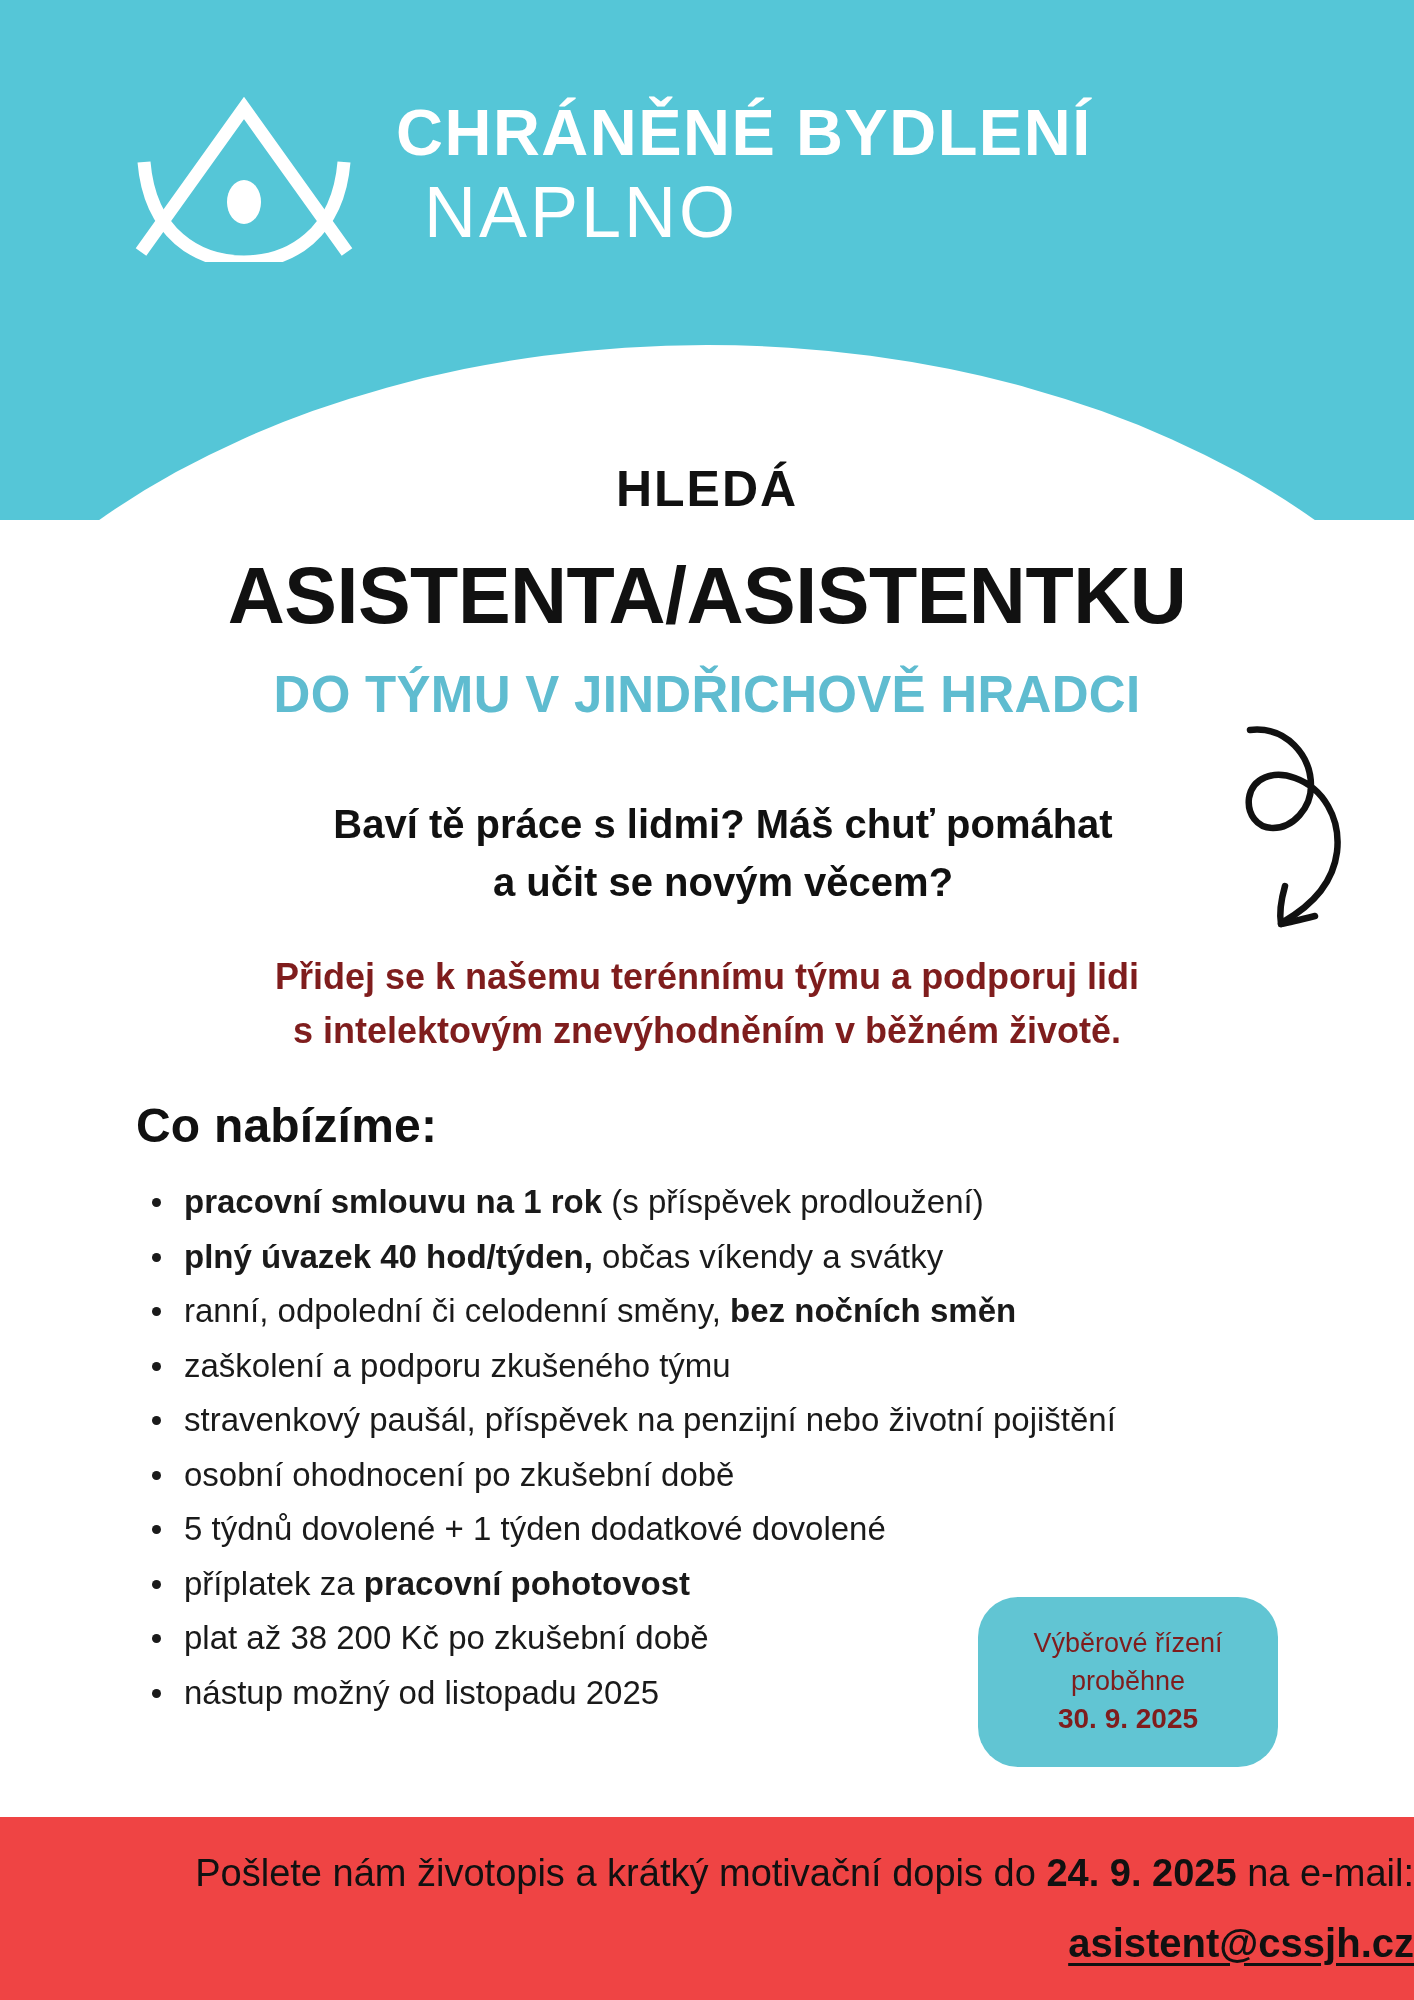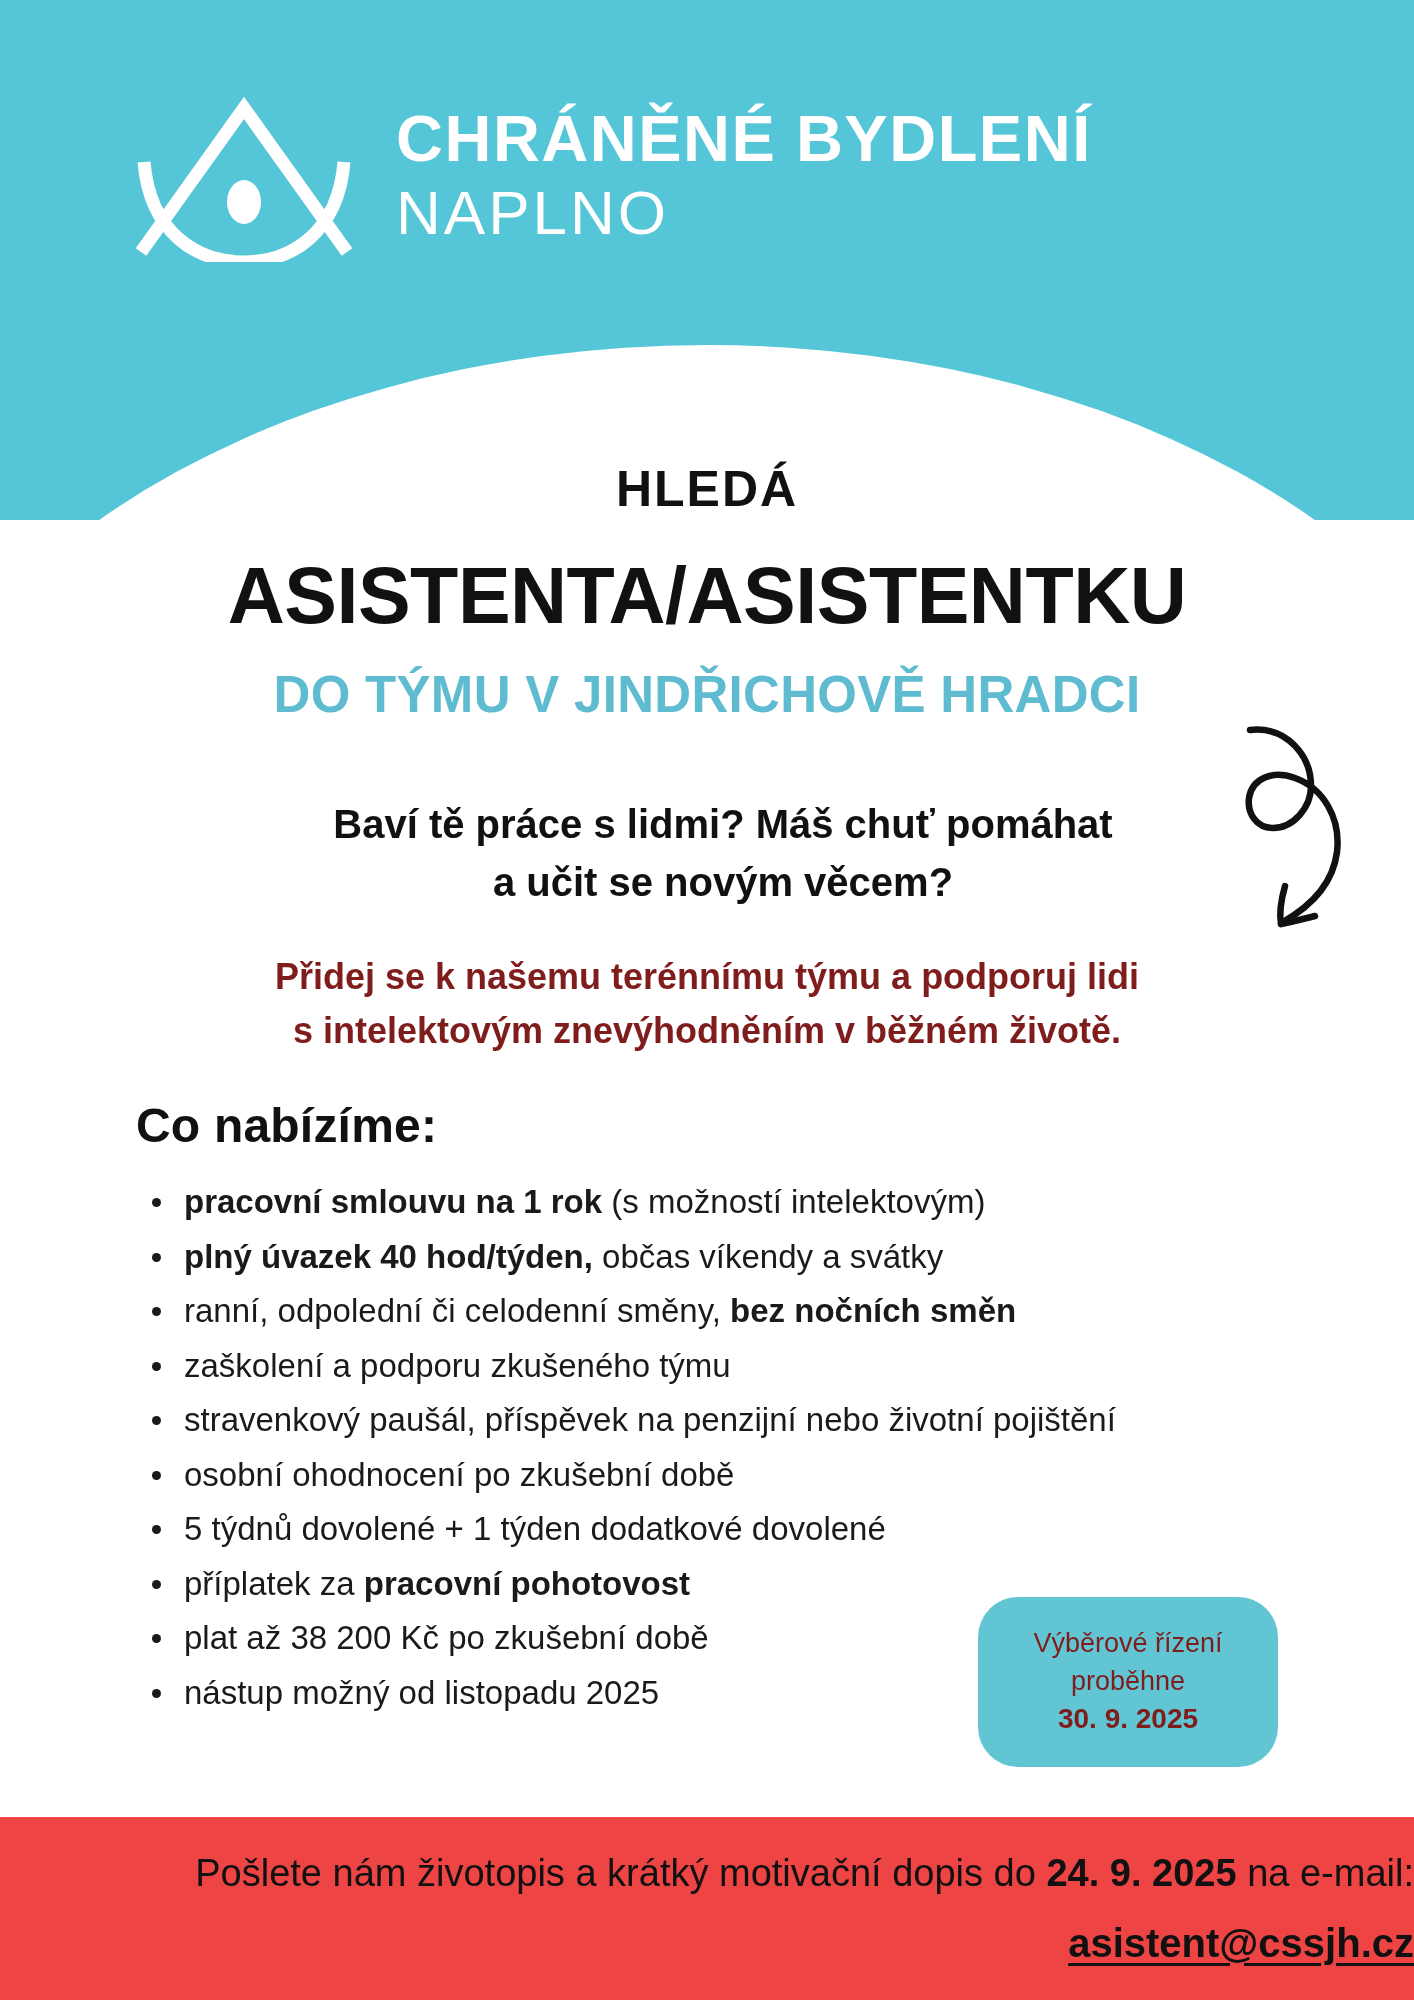--- a/index.html
+++ b/index.html
@@ -41,26 +41,27 @@
   .logo-line1 {
     color:#ffffff;
     font-size:65px;
     font-weight:700;
     letter-spacing:1.5px;
     line-height:1.02;
     white-space:nowrap;
   }
   .logo-line2 {
     color:#ffffff;
-    font-size:62px;
+    font-size:72px;
     font-weight:300;
     letter-spacing:3px;
     line-height:1.15;
     margin-top:4px;
     white-space:nowrap;
+    margin-left:28px;
   }
 
   
   .hleda {
     position:absolute; left:0; top:460px; width:1414px;
     text-align:center;
     color:#111111;
     font-size:50px;
     font-weight:700;
     letter-spacing:2px;
@@ -231,21 +232,21 @@
       <path d="M 35 30 C 72 26 96 56 96 86 C 96 108 78 128 58 128
                C 42 128 32 114 34 98 C 37 78 58 70 80 78
                C 108 88 126 118 122 152 C 118 184 96 206 68 222"></path>
       <path d="M 70 186 C 66 200 64 212 66 224"></path>
       <path d="M 100 216 C 88 219 76 222 66 224"></path>
     </g>
   </svg>
 
   <div class="offers-title">Co nabízíme:</div>
   <ul class="offers-list" id="offers-list">
-      <li><b>pracovní smlouvu na 1 rok</b><span> (s možností intelektovým)</span></li>
+      <li><b>pracovní smlouvu na 1 rok</b><span> (s příspěvek prodloužení)</span></li>
       <li><b>plný úvazek 40 hod/týden,</b><span> občas víkendy a svátky</span></li>
       <li><span>ranní, odpolední či celodenní směny, </span><b>bez nočních směn</b></li>
       <li><span>zaškolení a podporu zkušeného týmu</span></li>
       <li><span>stravenkový paušál, příspěvek na penzijní nebo životní pojištění</span></li>
       <li><span>osobní ohodnocení po zkušební době</span></li>
       <li><span>5 týdnů dovolené + 1 týden dodatkové dovolené</span></li>
       <li><span>příplatek za </span><b>pracovní pohotovost</b></li>
       <li><span>plat až 38 200 Kč po zkušební době</span></li>
       <li><span>nástup možný od listopadu 2025</span></li>
     </ul>

